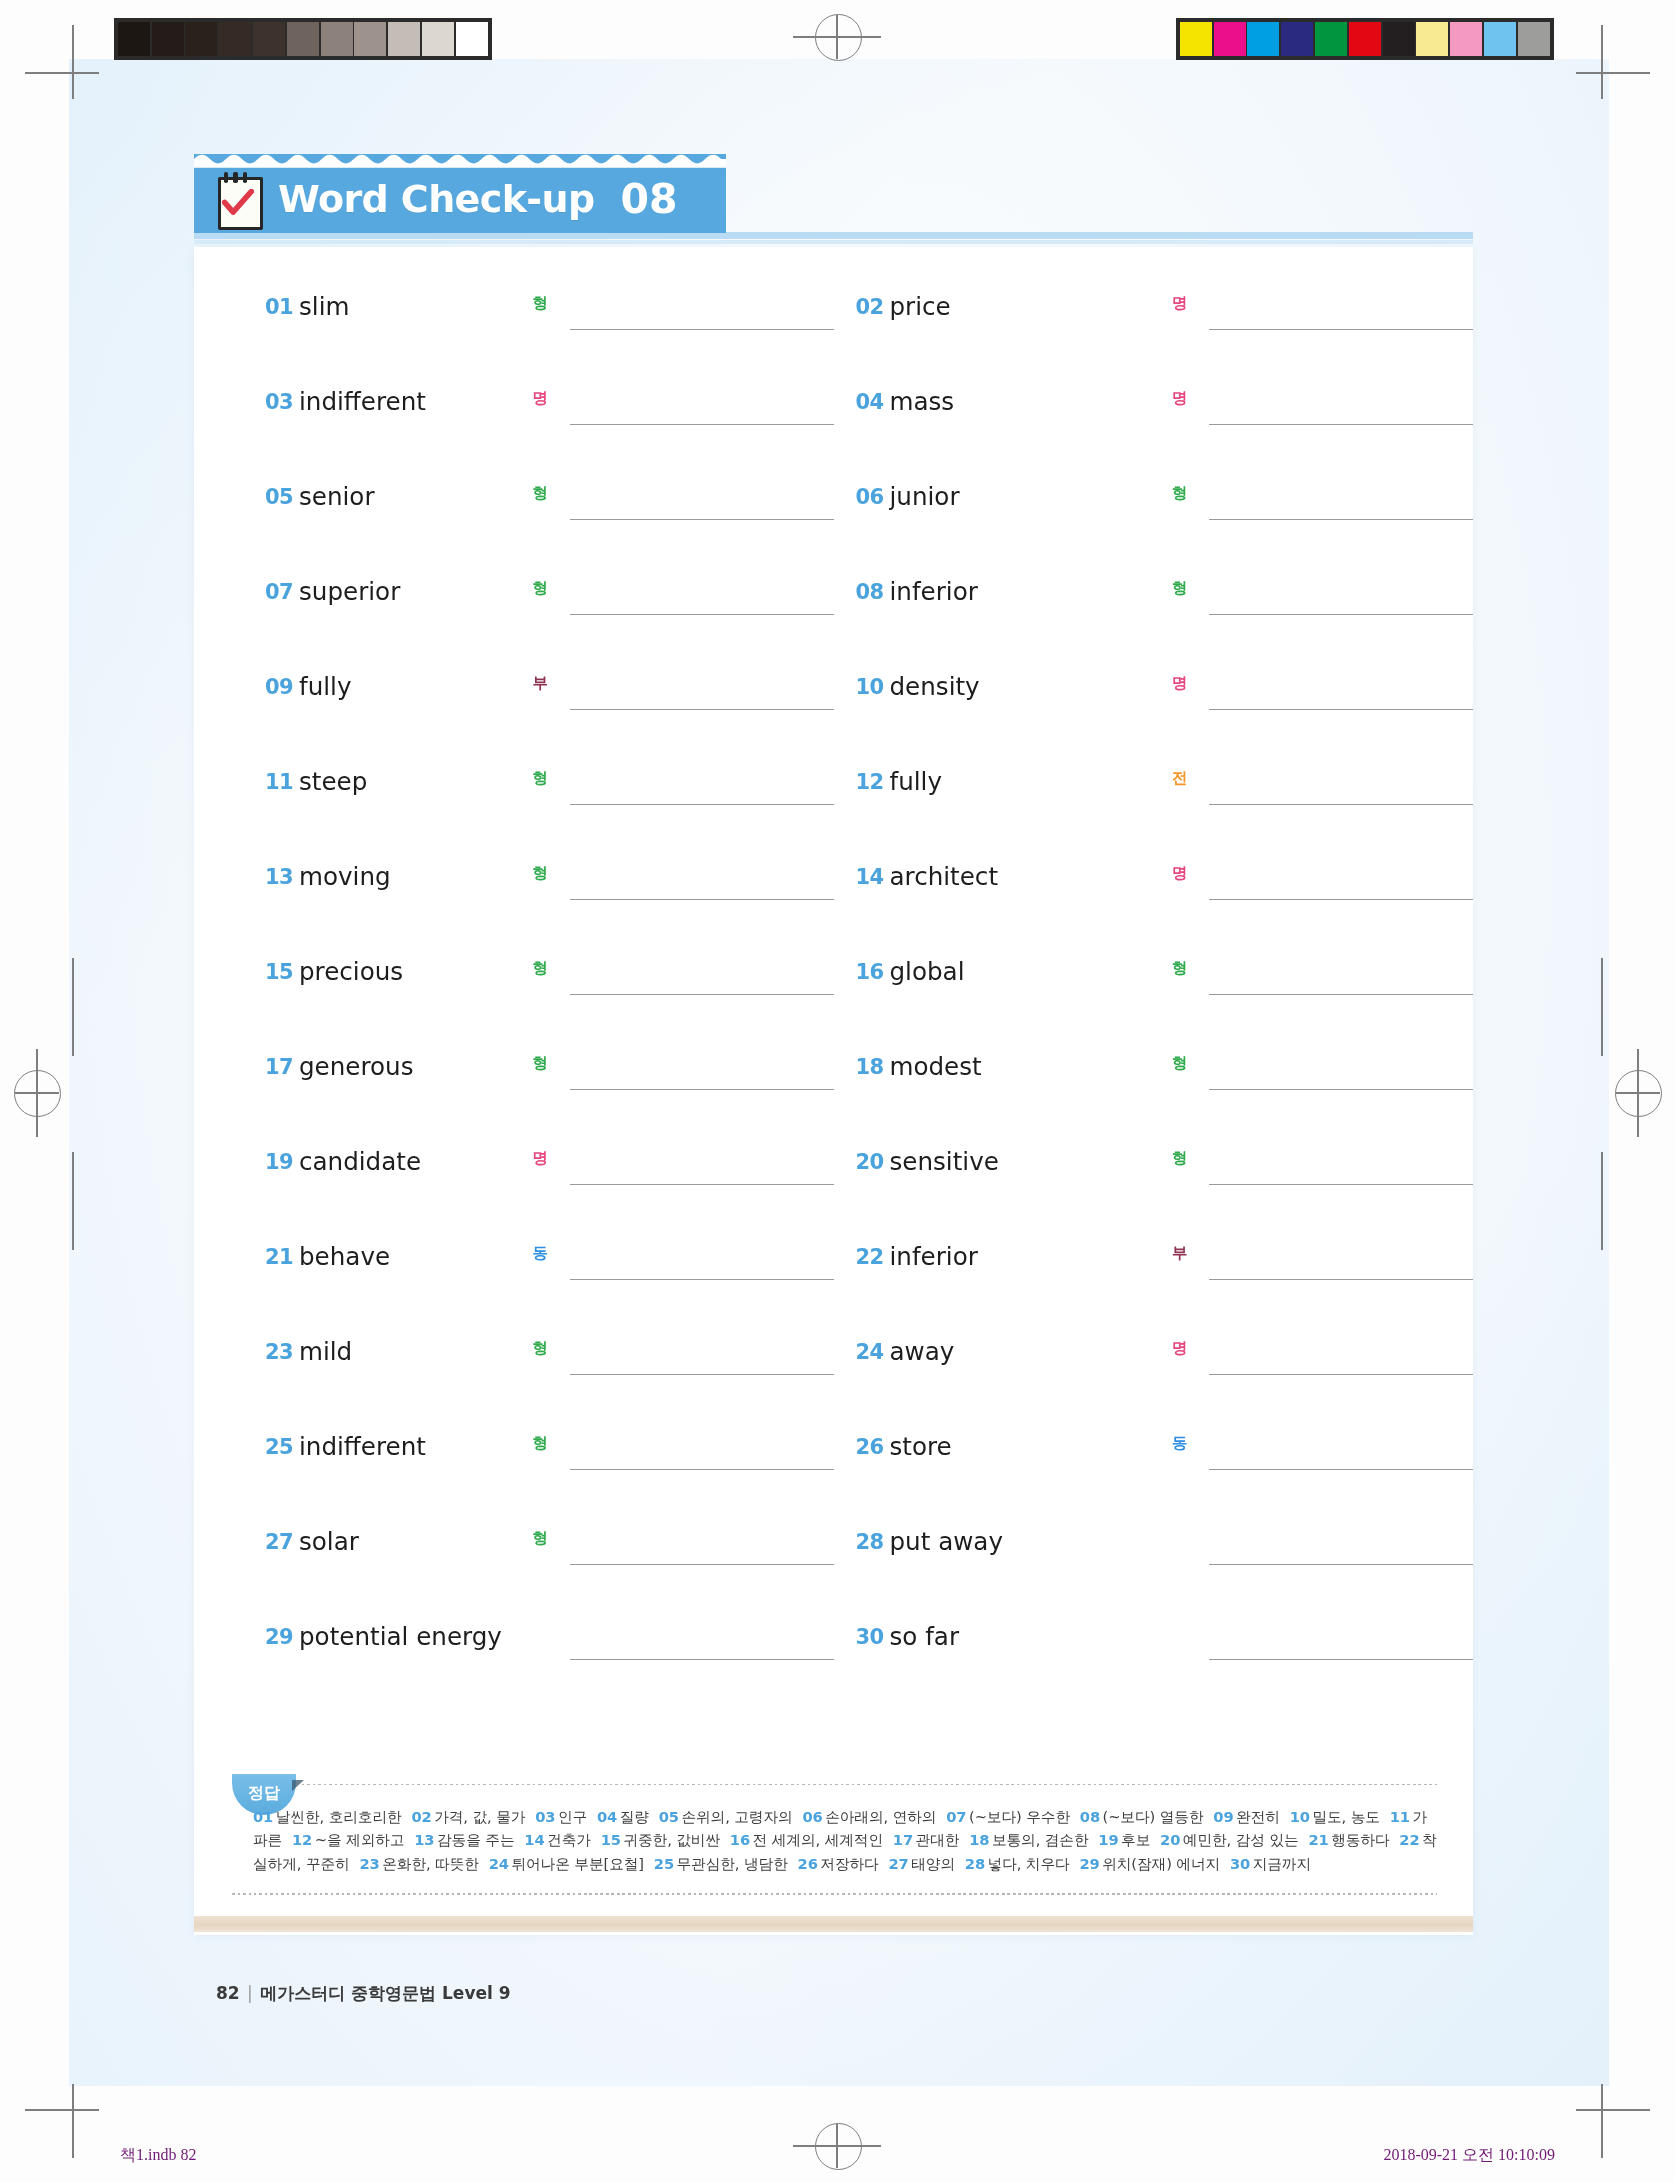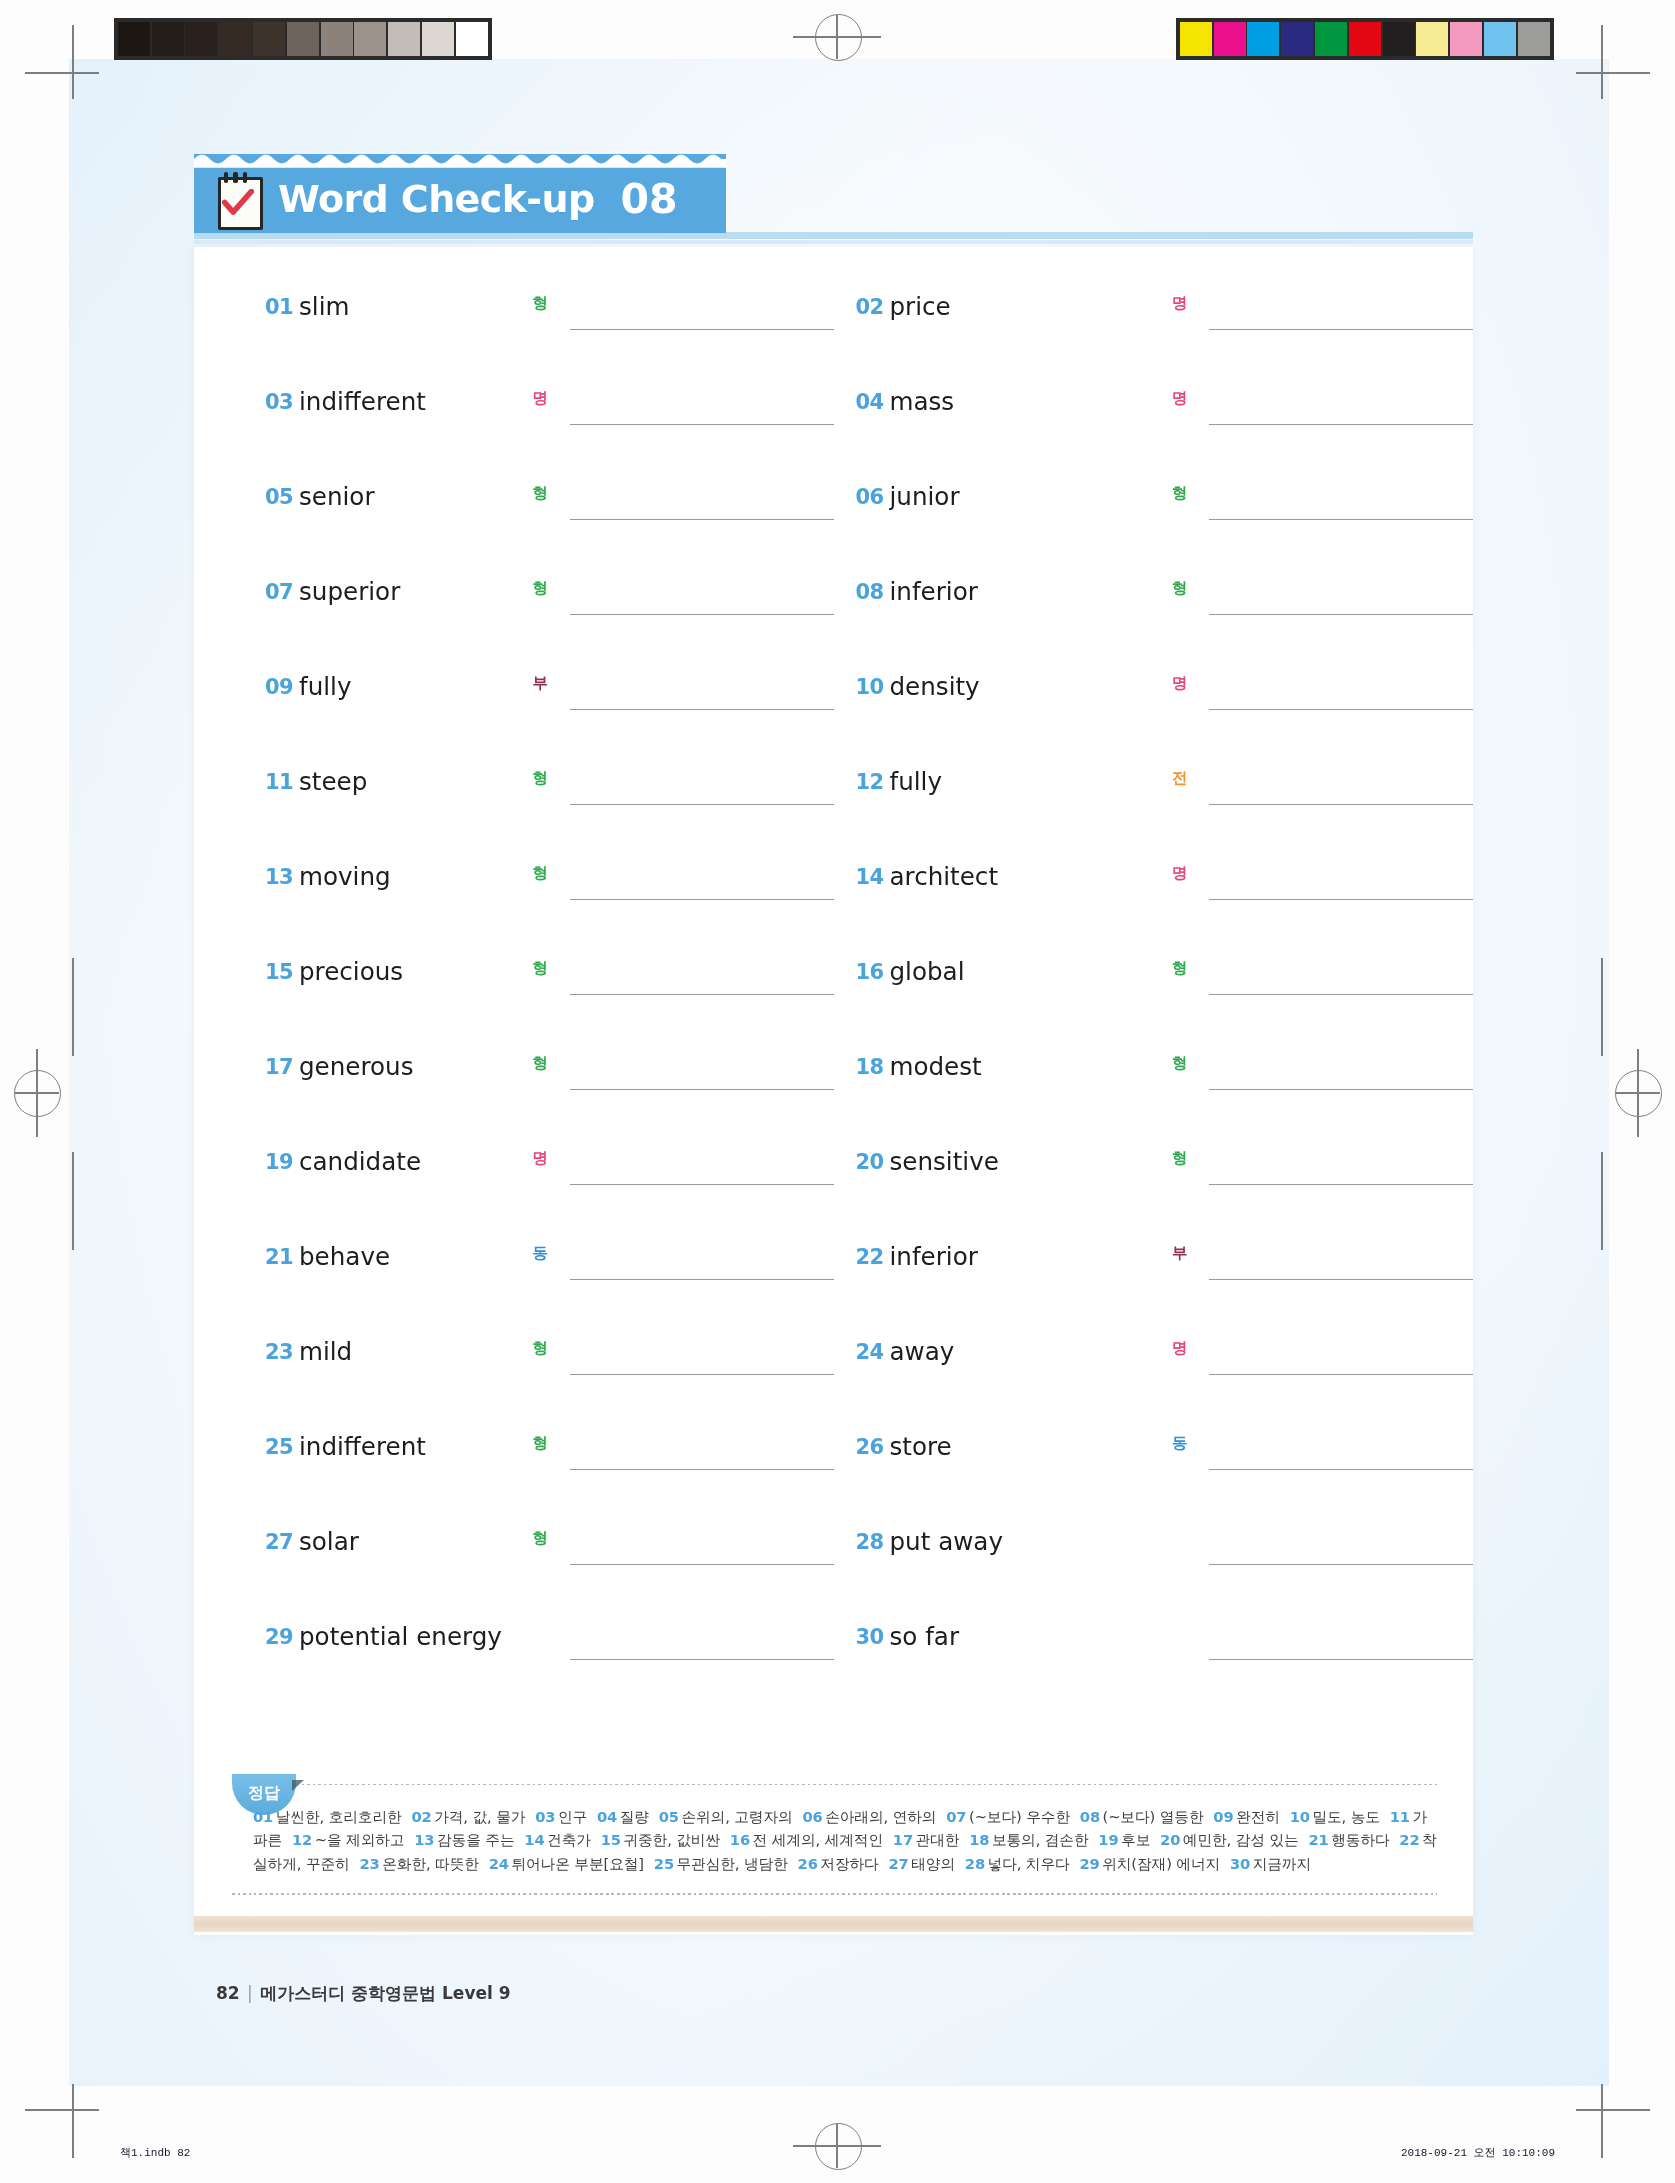--- a/index.html
+++ b/index.html
@@ -186,22 +186,22 @@
     position:absolute;left:216px;top:1982px;
     display:flex;align-items:baseline;gap:7.4px;
     color:#3a3a3a;font-size:17px;font-weight:bold;
     font-family:"DejaVu Sans",sans-serif;
   }
   #page-footer .sep{color:#9a9a9a;font-weight:normal;}
   #page-footer .bk{font-weight:bold;}
 
   
   .slug{
-    position:absolute;color:#0f172a;font-size:11px;
-    font-family:Liberation Mono, monospace;
+    position:absolute;color:#701a75;font-size:16px;
+    font-family:Liberation Serif, serif;
   }
   #slug-left{left:120px;top:2145px;}
   #slug-right{right:120px;top:2145px;text-align:right;}
 </style>
 </head>
 <body>
 
 <div id="sheet">
 
   <div id="page-scan"></div>

